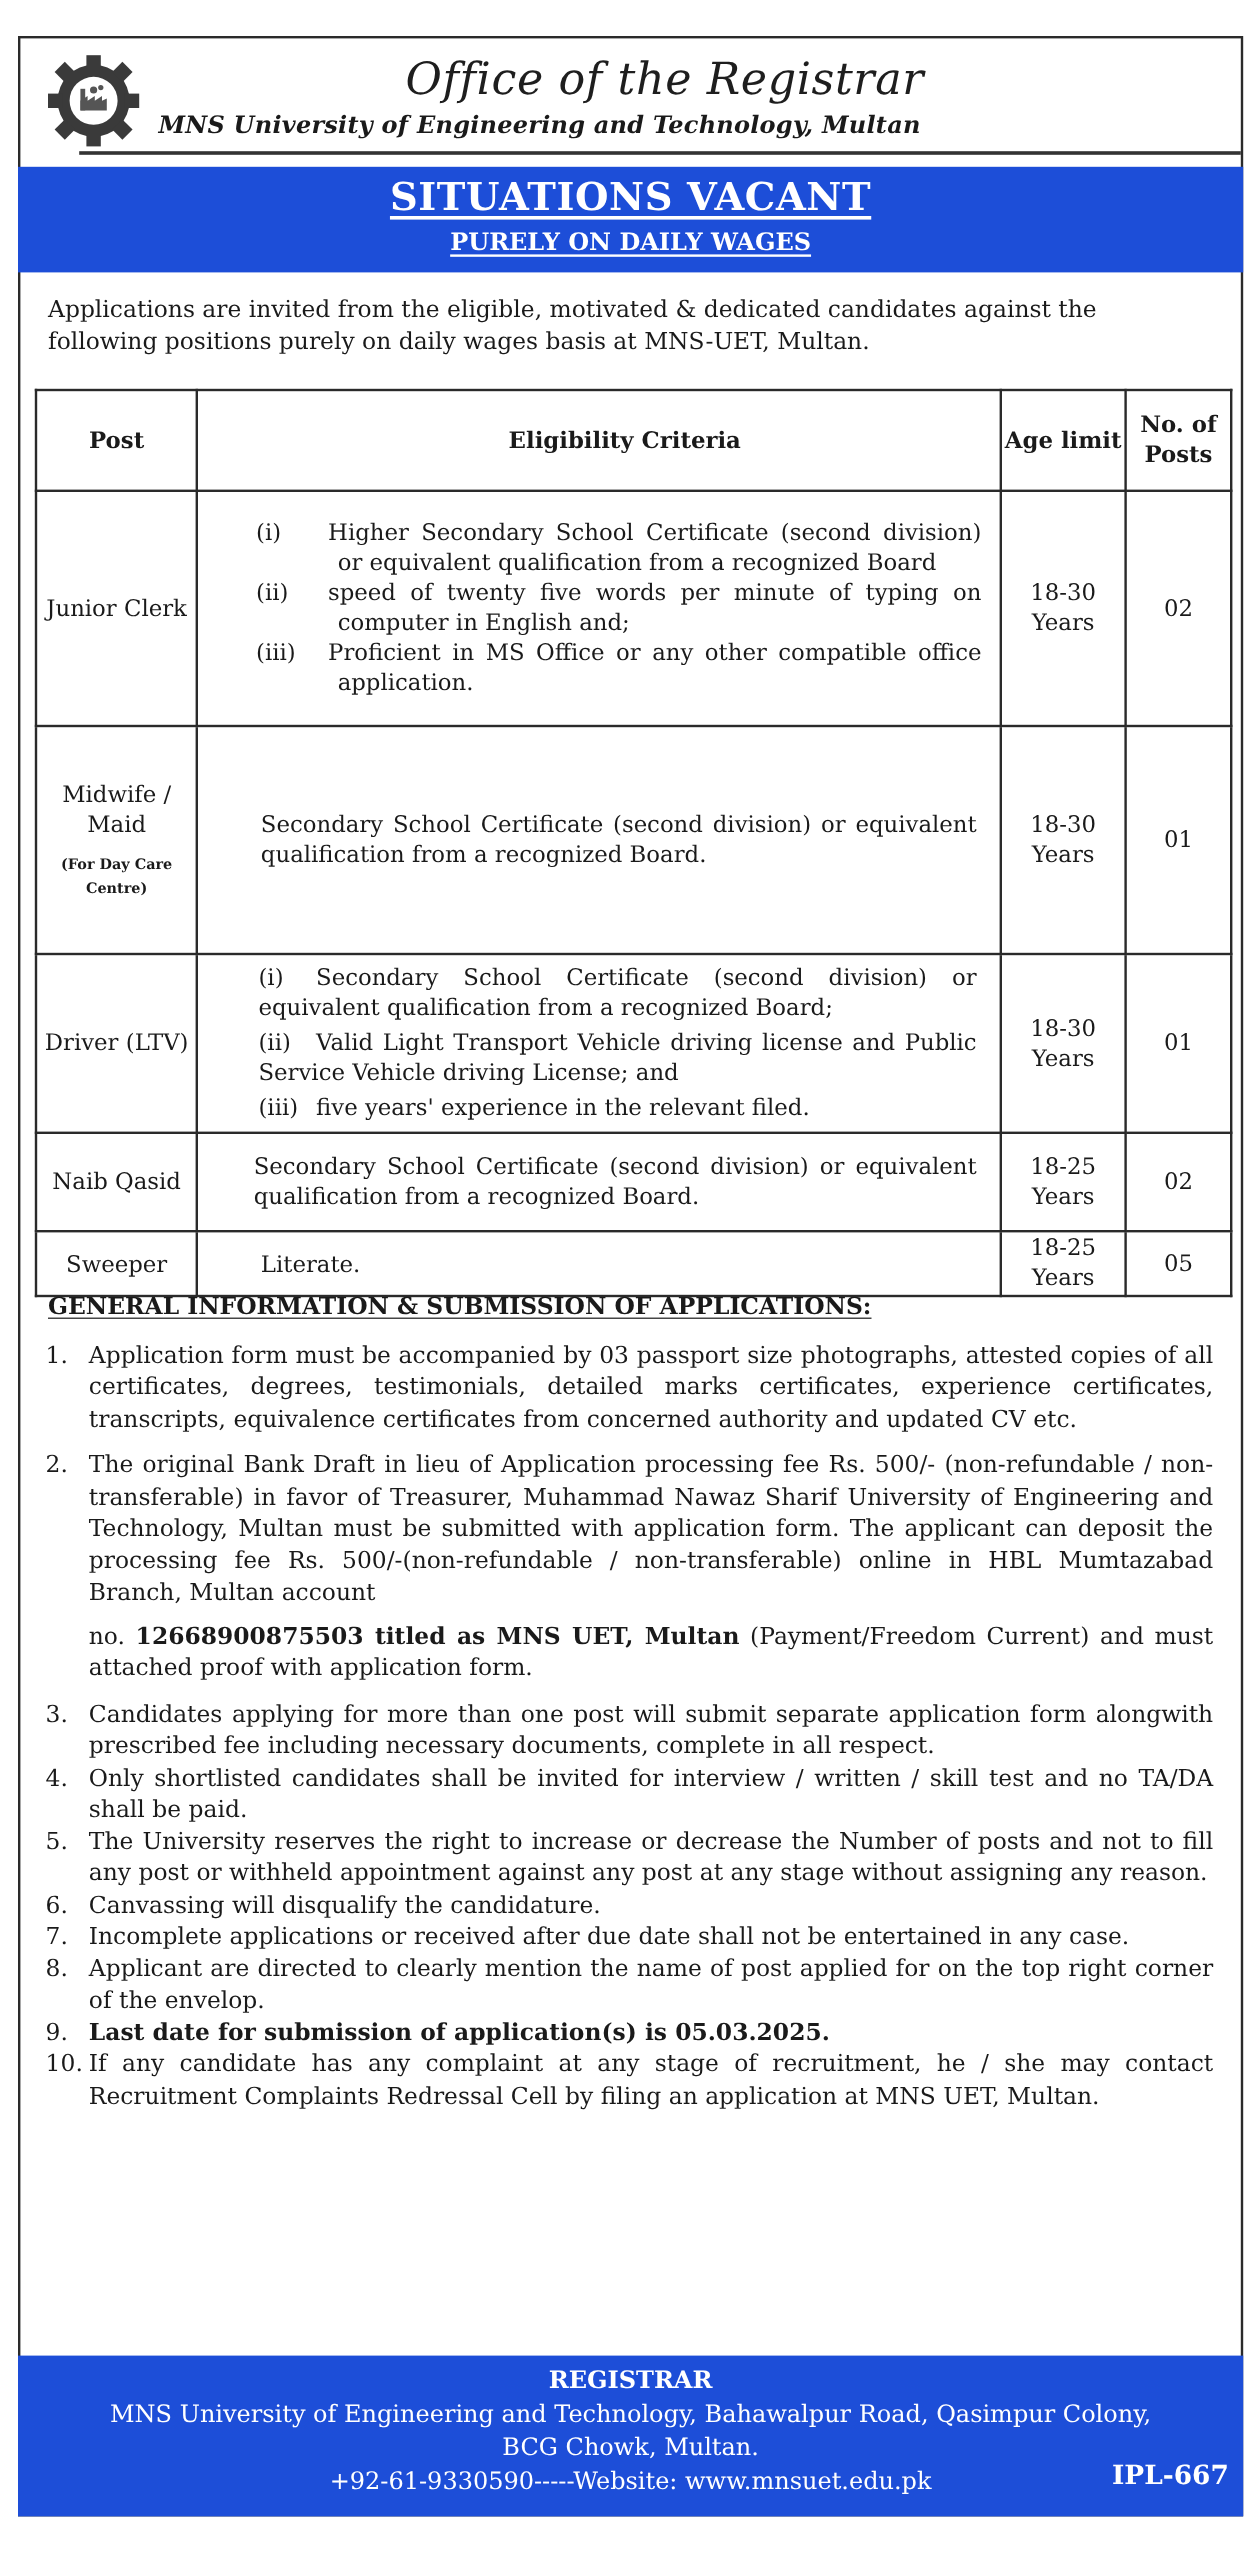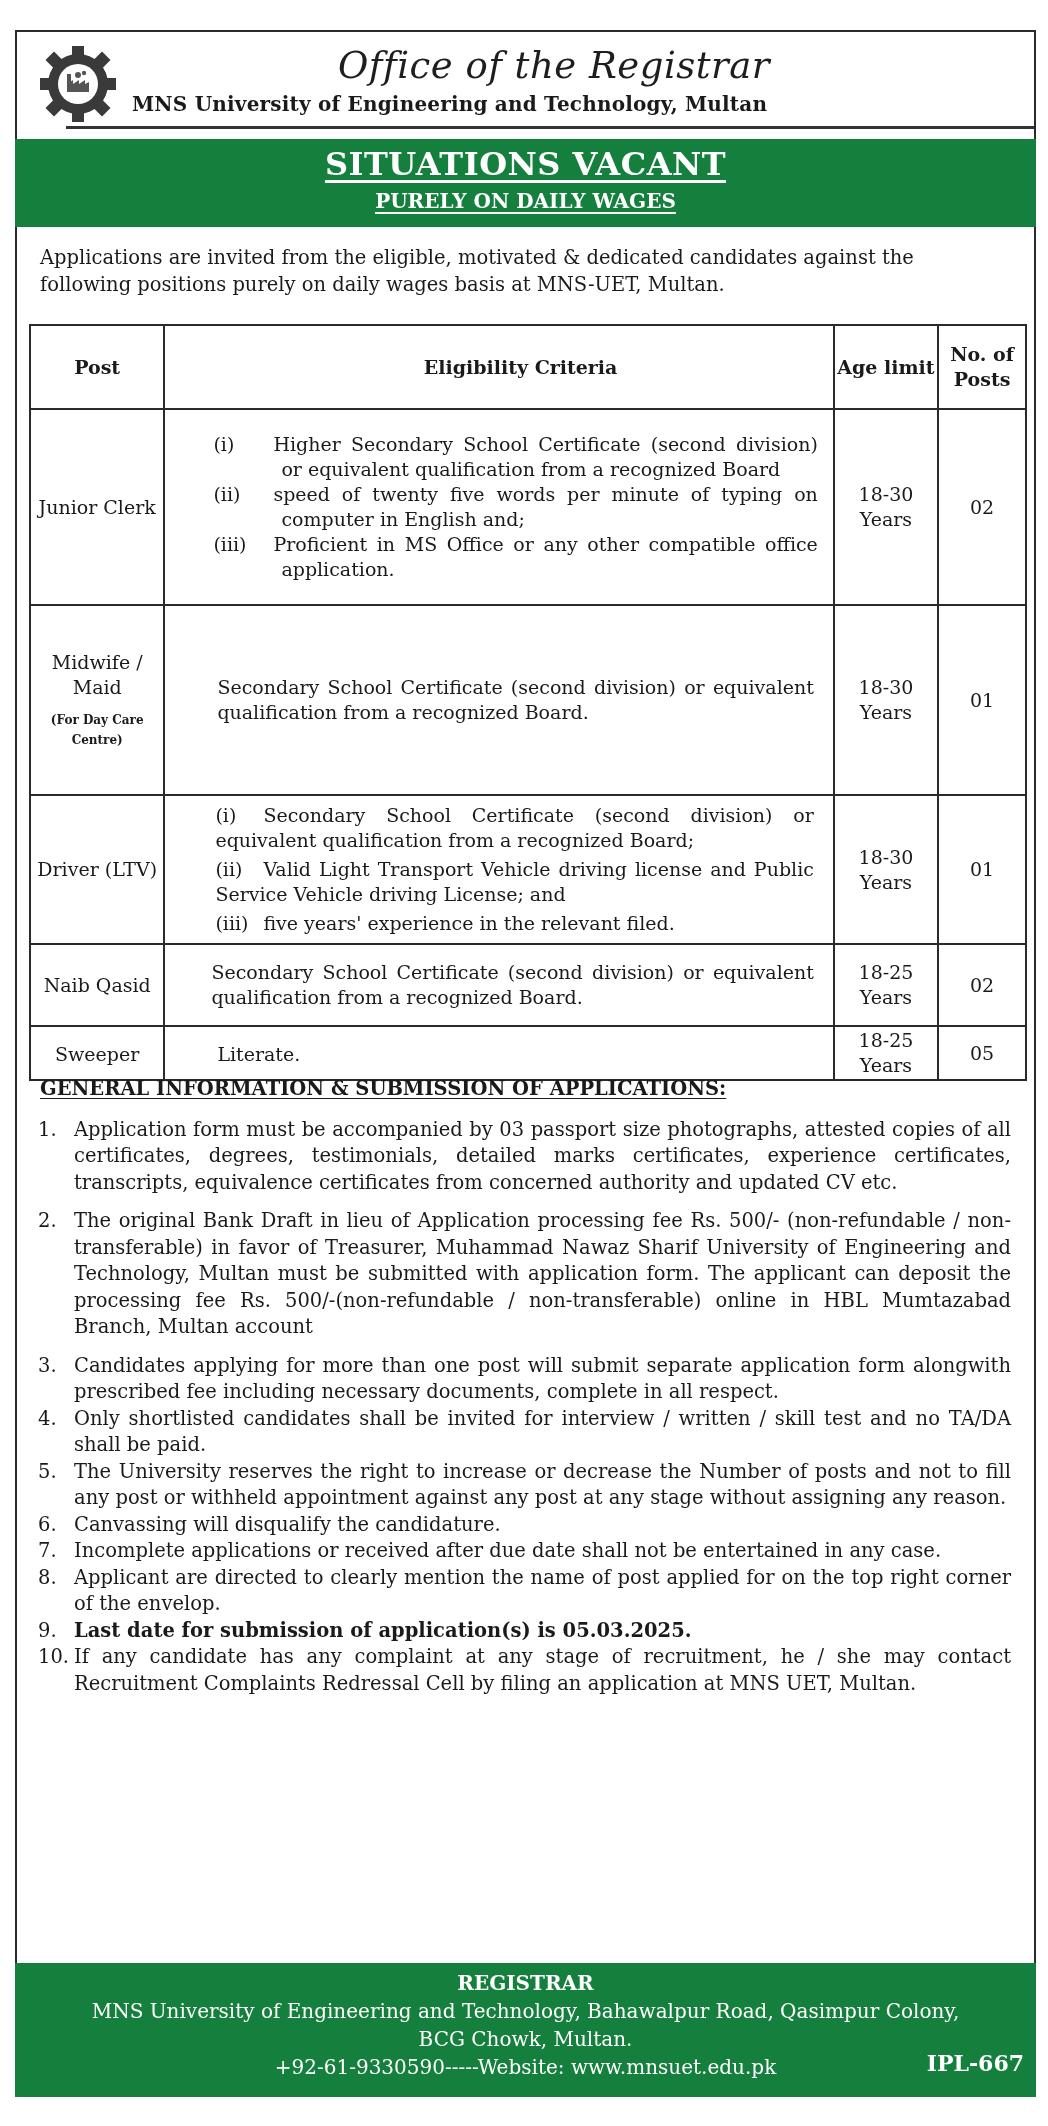--- a/index.html
+++ b/index.html
@@ -7,24 +7,24 @@
          font-family: "DejaVu Serif", "Liberation Serif", serif; color: #1a1a1a; }
   .frame { position: absolute; left: 15px; top: 30px; width: 1021px; height: 2067px;
            border: 2px solid #2a2a2a; box-sizing: border-box; background: #fff; }
 
   
   .logo { position: absolute; left: 38px; top: 40px; width: 80px; height: 88px; }
   .office-title { position: absolute; left: 0; right: 0; top: 44px; text-align: center;
                   font-family: "DejaVu Serif", serif; font-style: italic; font-size: 37px;
                   letter-spacing: 0.5px; color: #1e1e1e; padding-left: 60px; }
   .uni-name { position: absolute; left: 132px; top: 92px; font-weight: bold; font-size: 20px;
-              font-family: "DejaVu Serif", serif; letter-spacing: 0.2px; }
+              font-family: "DejaVu Serif", serif; letter-spacing: 0.2px; font-style: italic; }
   .head-rule { position: absolute; left: 66px; right: 14px; top: 126px; height: 3px; background: #333; }
 
-  .band { position: absolute; left: 15px; width: 1021px; background: #15803d; color: #fff; text-align: center; }
+  .band { position: absolute; left: 15px; width: 1021px; background: #1d4ed8; color: #fff; text-align: center; }
   .band-top { top: 139px; height: 88px; }
   .band-title { font-family: "DejaVu Serif", serif; font-weight: bold; font-size: 32px; margin-top: 6px;
                 text-decoration: underline; text-underline-offset: 5px; letter-spacing: 0.5px; }
   .band-sub { font-family: "DejaVu Serif", serif; font-weight: bold; font-size: 20px; margin-top: 6px;
               text-decoration: underline; text-underline-offset: 4px; }
 
   .intro { position: absolute; left: 40px; width: 970px; top: 244px; font-size: 19.5px; line-height: 27px; }
 
   
   table.posts { position: absolute; left: 29px; top: 324px; width: 998px; border-collapse: collapse;
@@ -185,20 +185,21 @@
   <h2>GENERAL INFORMATION &amp; SUBMISSION OF APPLICATIONS:</h2>
   <ol>
     <li class="gap">
         <span class="n">1.</span>
         <span class="t">Application form must be accompanied by 03 passport size photographs, attested copies of all certificates, degrees, testimonials, detailed marks certificates, experience certificates, transcripts, equivalence certificates from concerned authority and updated CV etc.</span>
       </li>
     <li class="gap">
         <span class="n">2.</span>
       <span class="t">
         <span>The original Bank Draft in lieu of Application processing fee Rs. 500/- (non-refundable / non-transferable) in favor of Treasurer, Muhammad Nawaz Sharif University of Engineering and Technology, Multan must be submitted with application form. The applicant can deposit the processing fee Rs. 500/-(non-refundable / non-transferable) online in HBL Mumtazabad Branch, Multan account</span>
+        <span class="account"><span>no. </span><b>12668900875503 titled as MNS UET, Multan</b><span> (Payment/Freedom Current) and must attached proof with application form.</span></span>
       </span>
     </li>
     <li>
         <span class="n">3.</span>
         <span class="t">Candidates applying for more than one post will submit separate application form alongwith prescribed fee including necessary documents, complete in all respect.</span>
       </li>
     <li>
         <span class="n">4.</span>
         <span class="t">Only shortlisted candidates shall be invited for interview / written / skill test and no TA/DA shall be paid.</span>
       </li>

